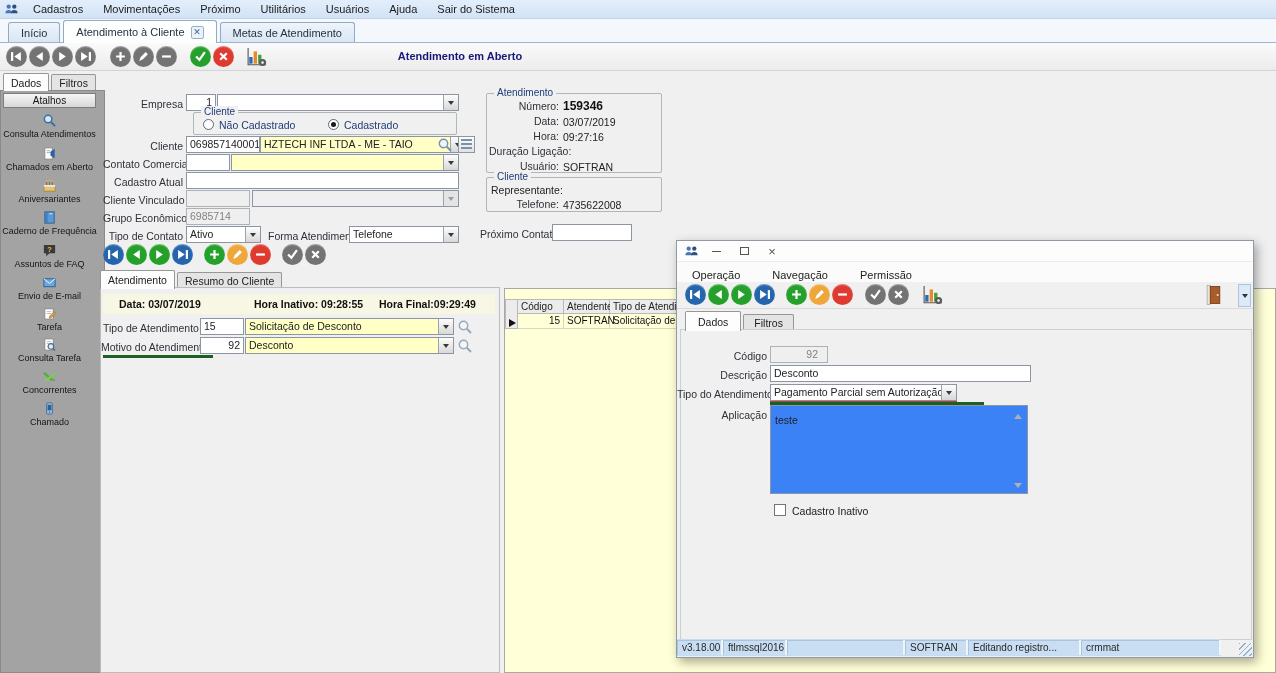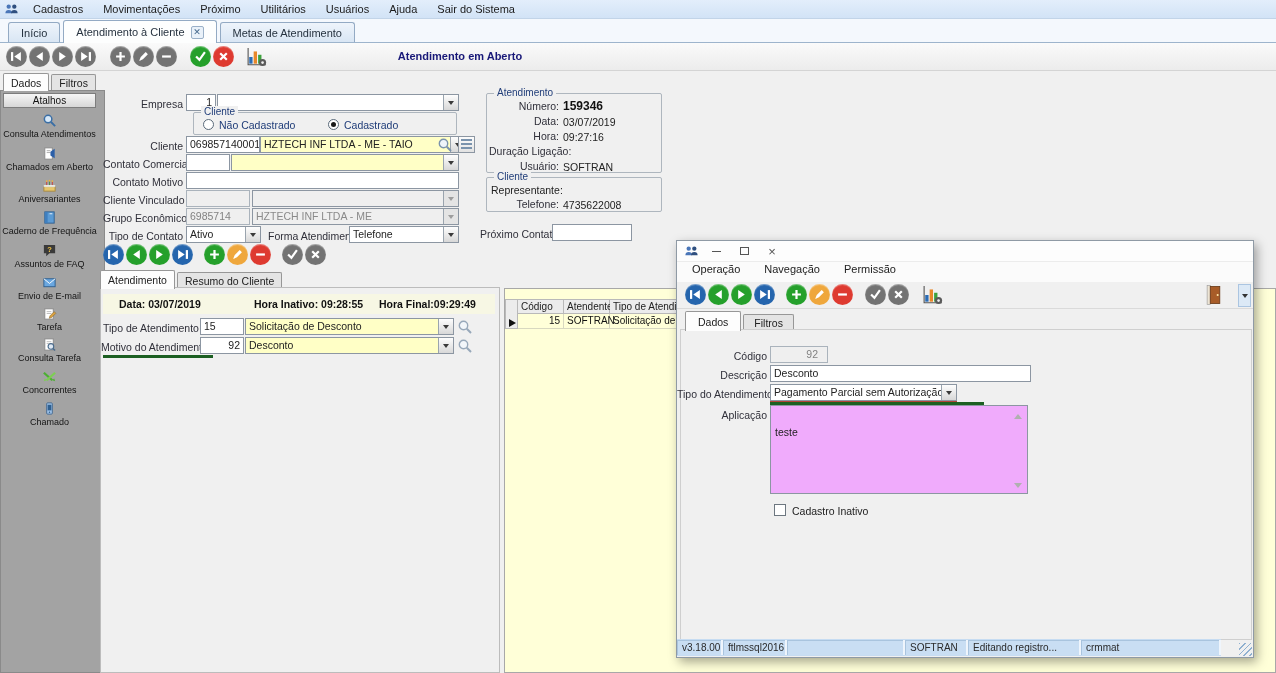--- a/index.html
+++ b/index.html
@@ -56,29 +56,29 @@
   .grid{position:absolute;left:504px;top:288px;width:772px;height:385px;background:#ffffd8;border:1px solid #a8a8a8}
   .ghead{position:absolute;top:10px;height:15px;background:#ececec;border:1px solid #b9b9b9;border-left:none;font-size:10px;line-height:13px;padding:0 3px;color:#222}
   .gcell{position:absolute;top:25px;height:15px;border-right:1px solid #d8d8c0;border-bottom:1px solid #d8d8c0;font-size:10px;line-height:13px;padding:0 3px;color:#111}
   .gsel{position:absolute;left:0;top:10px;width:13px;height:30px;background:#ececec;border:1px solid #b9b9b9}
   .rowmark{position:absolute;left:3px;top:19px;width:0;height:0;border-left:7px solid #111;border-top:4px solid transparent;border-bottom:4px solid transparent}
   
   .dialog{position:absolute;left:676px;top:240px;width:578px;height:418px;background:#f0f0f0;border:1px solid #8f9aa5;box-shadow:3px 4px 10px rgba(0,0,0,.35)}
   .dtitle{position:absolute;left:0;top:0;width:100%;height:21px;background:#fdfdfd;display:flex;align-items:center;padding-left:7px;border-bottom:1px solid #ececec}
   .dtitle .txt{flex:1;color:#5f6a75;font-size:10.5px;margin-left:6px}
   .wbtn{width:28px;height:20px;display:flex;align-items:center;justify-content:center;color:#555}
-  .dmenu{position:absolute;left:0;top:21px;width:100%;height:20px;background:#fbfbfb;display:flex;align-items:flex-start;padding-left:6px;gap:6px}
+  .dmenu{position:absolute;left:0;top:21px;width:100%;height:20px;background:#fbfbfb;display:flex;align-items:flex-end;padding-left:6px;gap:14px}
   .dmenu .mi{padding:1px 9px;color:#222}
   .dtb{position:absolute;left:0;top:41px;width:100%;height:27px;background:#f0f0f0;border-bottom:1px solid #dadada}
   .dtabs{position:absolute;left:0;top:68px;width:100%;height:21px;display:flex;align-items:flex-end;padding-left:8px}
   .dpage{position:absolute;left:3px;top:88px;width:572px;height:311px;border:1px solid #cfcfcf;background:#f0f0f0}
   .statusbar{position:absolute;left:0;bottom:1px;width:544px;height:17px;background:#c6dcf2;display:flex;align-items:center;font-size:10px;color:#2a2a2a}
   .spanel{height:15px;line-height:15px;padding:0 5px;background:#c9def3;border-right:2px solid #eff5fc;box-shadow:inset 1px 1px 0 #a9c4de;white-space:nowrap;overflow:hidden}
   .grip{position:absolute;right:1px;bottom:1px;width:13px;height:13px;background:repeating-linear-gradient(135deg,#8fb0d0 0 1px,transparent 1px 4px)}
-  .tarea{position:absolute;border:1px solid #8c96a2;background:#f0abfc;font-size:10.5px;padding:20px 4px;line-height:13px}
+  .tarea{position:absolute;border:1px solid #8c96a2;background:#3b82f6;font-size:10.5px;padding:8px 4px;line-height:13px}
   .scrollar{position:absolute;right:2px;width:0;height:0;border:4px solid transparent}
   .cb{position:absolute;width:12px;height:12px;border:1px solid #6d7780;background:#fff}
   .ovf{position:absolute;right:2px;top:43px;width:13px;height:23px;background:#dcε9f6;background:#dce9f6;border:1px solid #abc5e1;display:flex;align-items:center;justify-content:center}
   .ovf i{width:0;height:0;border:3px solid transparent;border-top:4px solid #333;margin-top:3px}
 </style>
 </head>
 <body>
 
 <div id="screen">
 
@@ -305,40 +305,34 @@
 
   <div class="lbl" style="left:103px;top:156px;width:80px">Contato Comercial</div>
   <div class="ti" style="left:186px;top:154px;width:44px"></div>
   <div class="combo ylw" style="left:231px;top:154px;width:228px">
       <span class="val"></span>
       <span class="dd">
         <i></i>
       </span>
     </div>
 
-  <div class="lbl" style="left:103px;top:174px;width:80px">Contato Motivo</div>
+  <div class="lbl" style="left:103px;top:174px;width:80px">Cadastro Atual</div>
   <div class="ti" style="left:186px;top:172px;width:273px"></div>
 
   <div class="lbl" style="left:103px;top:192px;width:80px">Cliente Vinculado</div>
   <div class="ti dis" style="left:186px;top:190px;width:64px"></div>
   <div class="combo dis" style="left:252px;top:190px;width:207px">
       <span class="val"></span>
       <span class="dd">
         <i></i>
       </span>
     </div>
 
   <div class="lbl" style="left:103px;top:210px;width:80px">Grupo Econômico</div>
   <div class="ti dis" style="left:186px;top:208px;width:64px">6985714</div>
-  <div class="combo dis" style="left:252px;top:208px;width:207px">
-      <span class="val">HZTECH INF LTDA - ME</span>
-      <span class="dd">
-        <i></i>
-      </span>
-    </div>
 
   <div class="lbl" style="left:103px;top:228px;width:80px">Tipo de Contato</div>
   <div class="combo" style="left:186px;top:226px;width:75px">
       <span class="val">Ativo</span>
       <span class="dd">
         <i></i>
       </span>
     </div>
   <div class="lbl" style="left:268px;top:228px;width:78px;text-align:left">Forma Atendimento</div>
   <div class="combo" style="left:349px;top:226px;width:110px">

